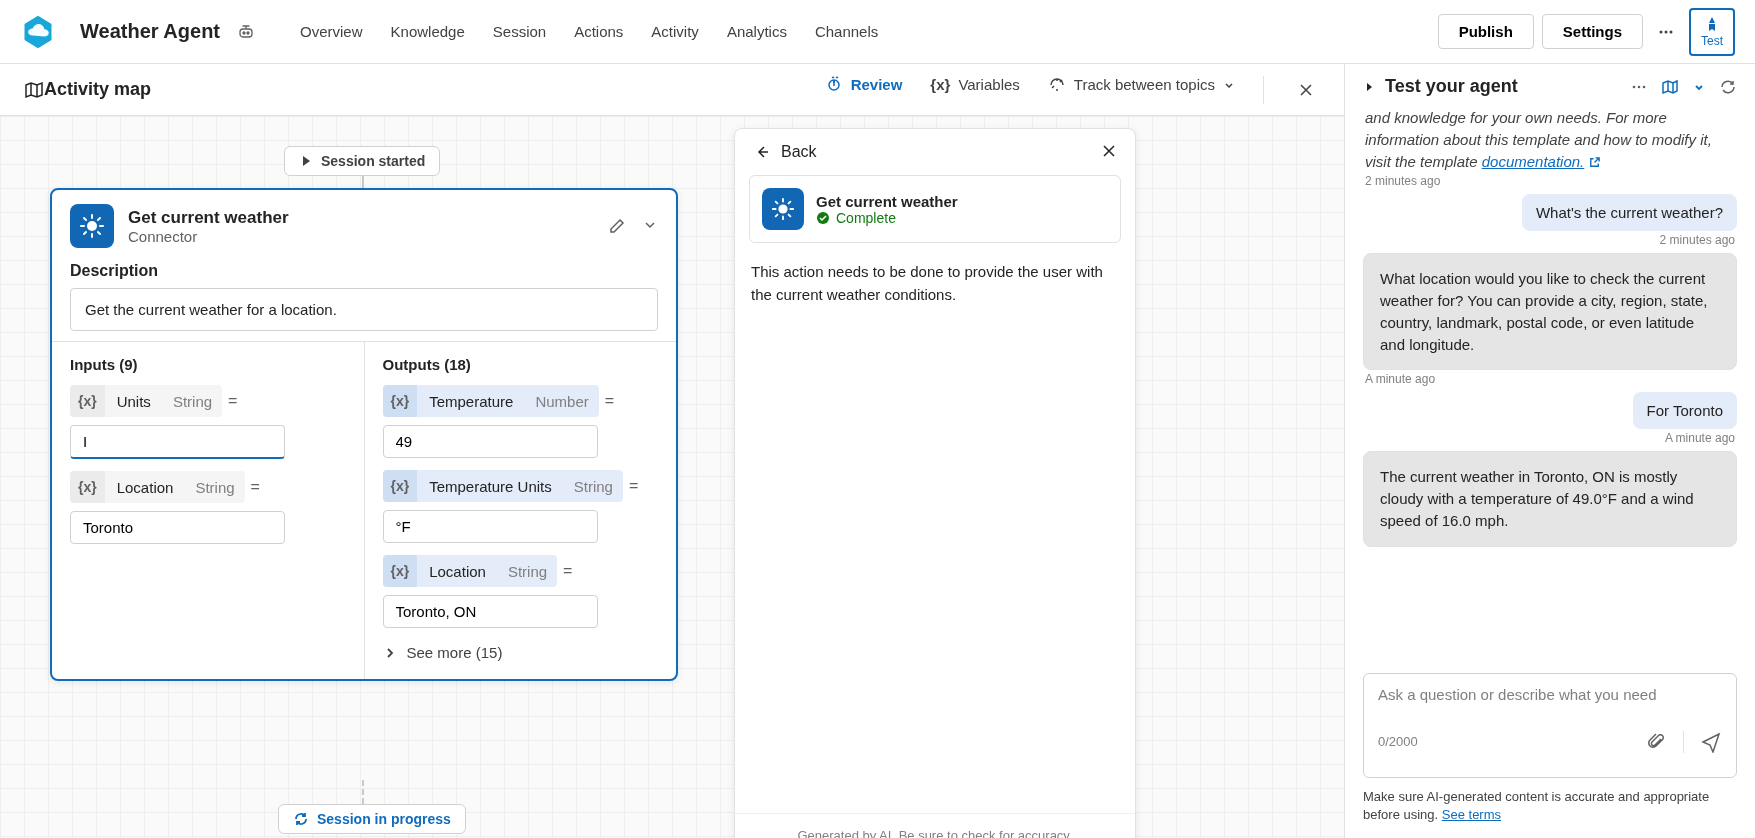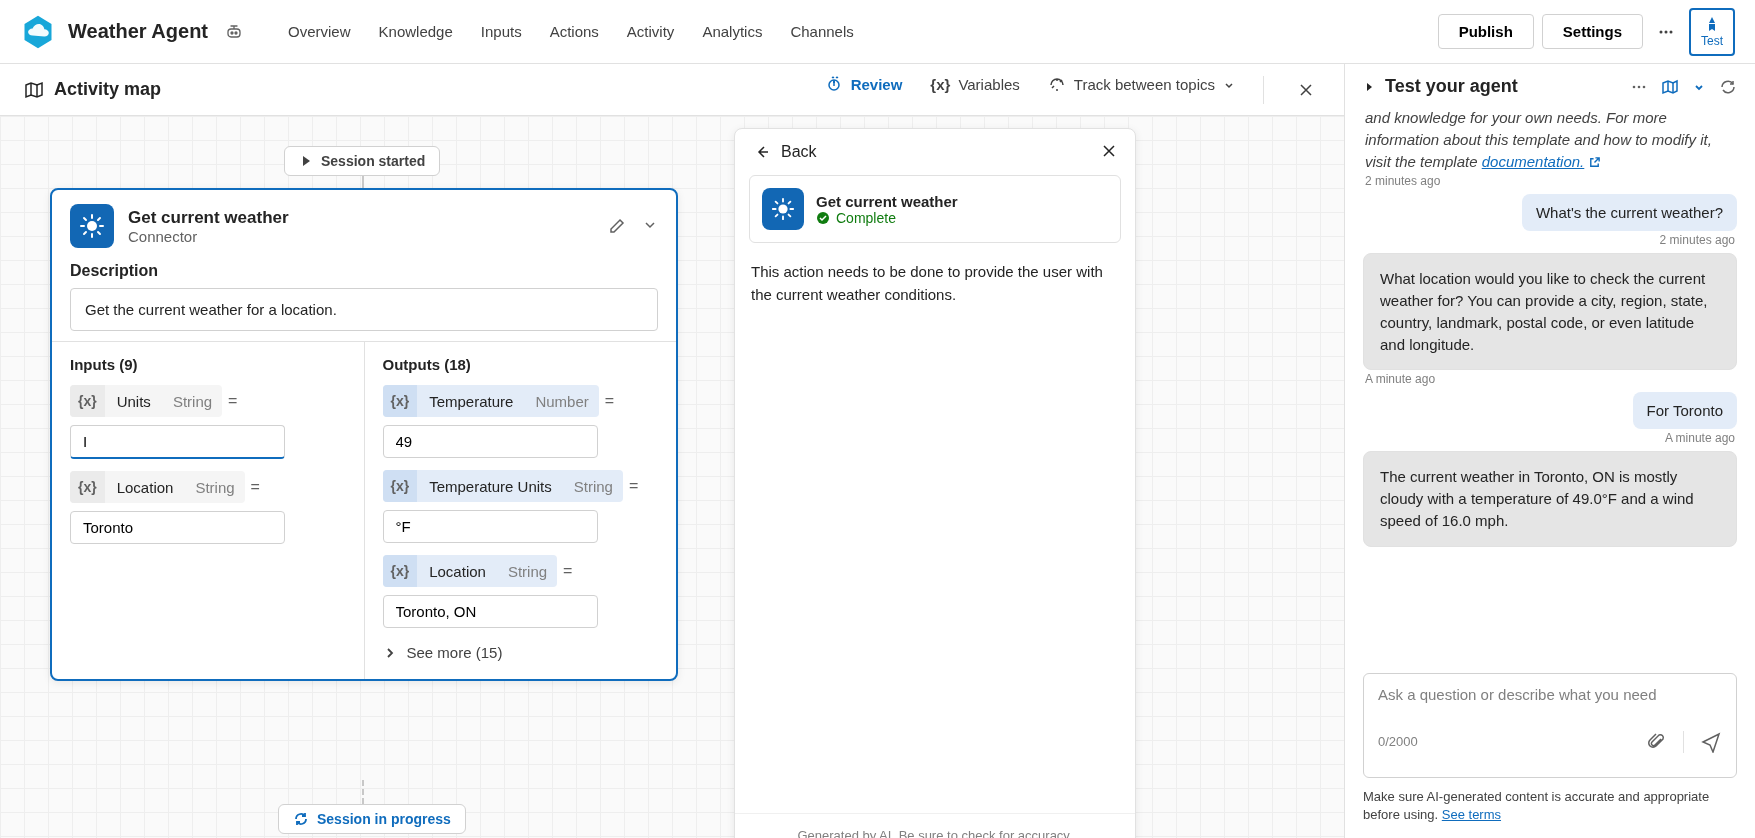--- a/index.html
+++ b/index.html
@@ -1,31 +1,31 @@
 <!DOCTYPE html>
 <html><head>
 <meta charset="utf-8">
 <style>
 *{box-sizing:border-box;margin:0;padding:0;font-family:"Segoe UI",-apple-system,BlinkMacSystemFont,sans-serif}
 body{background:#fff;color:#242424;font-size:14px;width:1755px;height:838px;overflow:hidden}
 .topbar{display:flex;align-items:center;height:64px;border-bottom:1px solid #e1e1e1;padding:0 20px;gap:8px}
 .logo-hex{width:36px;height:36px;display:flex;align-items:center;justify-content:center}
 .logo-hex svg{width:36px;height:36px}
-.app-title{font-size:20px;font-weight:700;margin-left:4px}
+.app-title{font-size:20px;font-weight:700;margin-left:16px}
 .bot-icon{margin-left:8px;color:#616161}
 .nav-tabs{display:flex;gap:28px;margin-left:36px}
 .nav-tab{color:#424242;font-size:15px;cursor:pointer;padding:4px 0}
 .spacer{flex:1}
 .btn{background:#fff;border:1px solid #d1d1d1;border-radius:4px;padding:8px 20px;font-size:15px;font-weight:600;cursor:pointer}
 .icon-btn{background:none;border:none;cursor:pointer;padding:6px;color:#424242;display:flex;align-items:center;justify-content:center}
 .test-btn{border:2px solid #0f6cbd;border-radius:4px;padding:6px 10px;display:flex;flex-direction:column;align-items:center;gap:2px;color:#0f6cbd;cursor:pointer;font-size:12px}
 .main{display:flex;height:calc(100% - 64px)}
 .canvas-area{flex:1;display:flex;flex-direction:column;border-right:1px solid #e1e1e1}
 .canvas-toolbar{display:flex;align-items:center;height:52px;padding:0 24px;gap:24px;border-bottom:1px solid #e1e1e1}
-.canvas-title{display:flex;align-items:center;gap:10px;font-size:18px;font-weight:700}
+.canvas-title{display:flex;align-items:center;gap:0;font-size:18px;font-weight:700}
 .toolbar-right{margin-left:auto;display:flex;align-items:flex-start;gap:28px}
 .toolbar-item{display:flex;align-items:center;gap:8px;font-size:15px;cursor:pointer;color:#424242}
 .toolbar-item.active{color:#0f6cbd;font-weight:600}
 .vdiv{width:1px;height:28px;background:#e1e1e1}
 .canvas-body{flex:1;position:relative;background:#fafafa;background-image:linear-gradient(#eee 1px,transparent 1px),linear-gradient(90deg,#eee 1px,transparent 1px);background-size:24px 24px;overflow:hidden}
 .pill{position:absolute;background:#fff;border:1px solid #d1d1d1;border-radius:6px;padding:6px 14px;display:flex;align-items:center;gap:8px;font-size:14px;font-weight:600;color:#424242}
 .session-started{top:30px;left:284px}
 .session-progress{top:688px;left:278px;color:#0f6cbd}
 .vline{position:absolute;left:362px;width:0;border-left:2px dashed #c8c8c8}
 .vline.top{top:60px;height:12px}
@@ -104,21 +104,21 @@
         <rect x="4" y="7" width="12" height="8" rx="3"></rect>
         <circle cx="8" cy="11" r="1" fill="currentColor"></circle>
         <circle cx="12" cy="11" r="1" fill="currentColor"></circle>
         <path d="M10 7V4"></path>
         <path d="M7 4h6" stroke-linecap="round"></path>
       </svg>
   </span>
   <div class="nav-tabs">
     <div class="nav-tab">Overview</div>
     <div class="nav-tab">Knowledge</div>
-    <div class="nav-tab">Inputs</div>
+    <div class="nav-tab">Session</div>
     <div class="nav-tab">Actions</div>
     <div class="nav-tab">Activity</div>
     <div class="nav-tab">Analytics</div>
     <div class="nav-tab">Channels</div>
   </div>
   <div class="spacer"></div>
   <button class="btn">Publish</button>
   <button class="btn">Settings</button>
   <button class="icon-btn">
     <svg width="18" height="18" viewBox="0 0 18 18" fill="currentColor">

